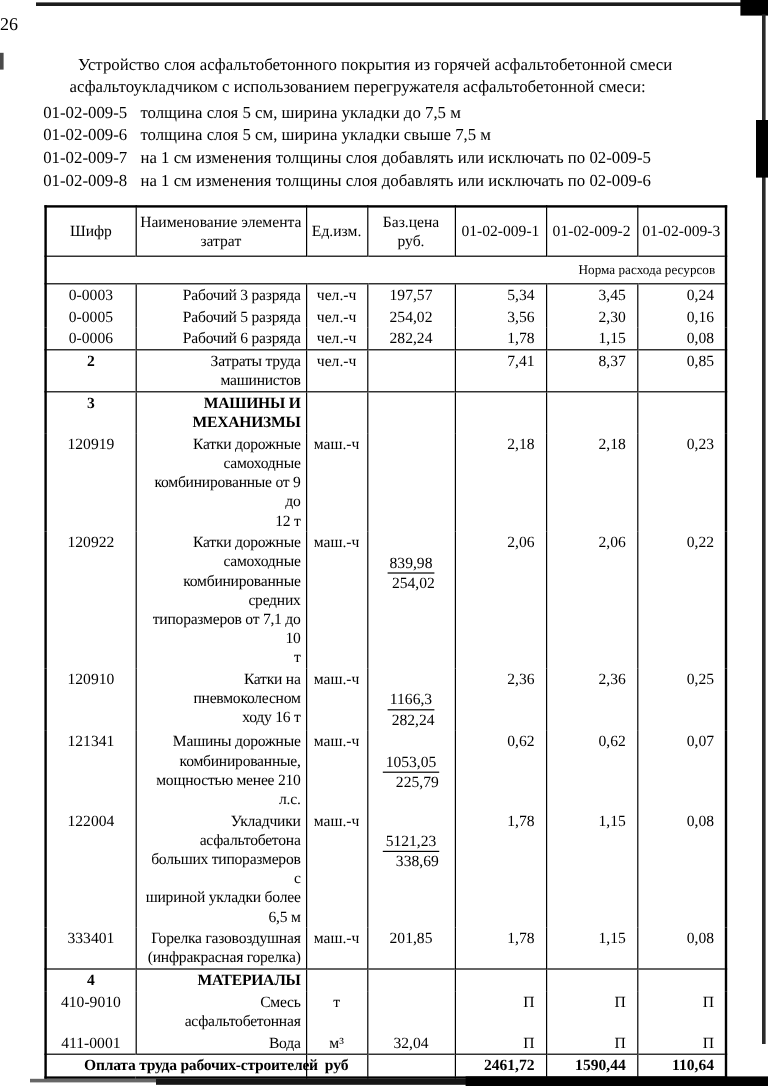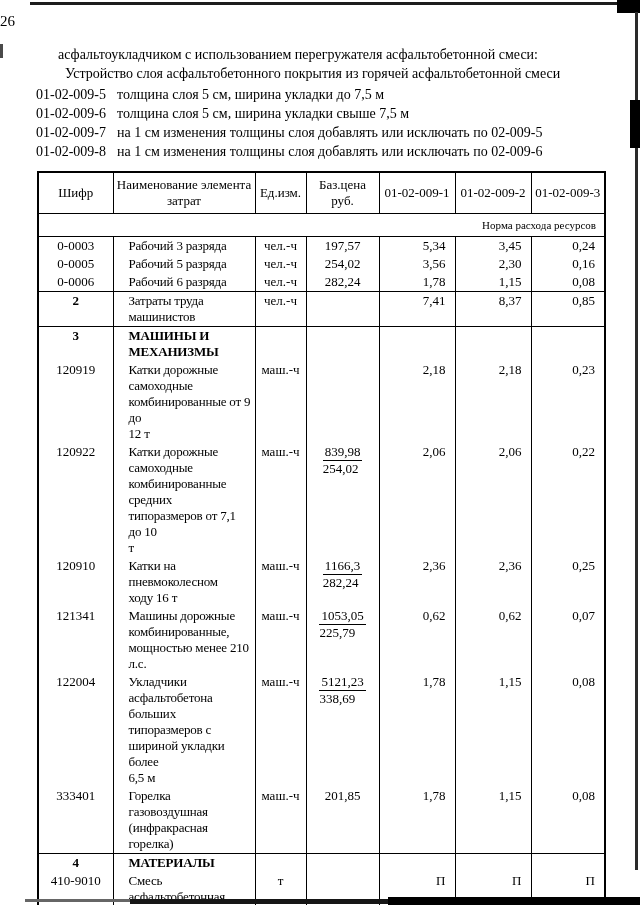--- a/index.html
+++ b/index.html
@@ -30,28 +30,28 @@
   col.col-v    { width:76px; }
   col.col-v3   { width:74px; }
 
   th, td { padding:1px 4px; vertical-align:top; font-weight:normal; }
   th { vertical-align:middle; text-align:center; padding:4px 2px; line-height:16px; }
   td + td, th + th { border-left:1.2px solid #000; }
   tr.rule td, tr.rule th { border-top:1.5px solid #000;font-family:Liberation Serif, serif; }
 
   .c { text-align:center; }
   .bold { font-weight:bold; }
-  .name-cell { white-space:pre-line; padding-left:15px; letter-spacing:-0.2px; }
+  .name-cell { white-space:pre-line; padding-left:5px; letter-spacing:-0.2px;text-align:right; }
   .num-cell { text-align:right; padding-right:9px;margin-left:33px; }
   .base-cell { text-align:center; }
   .wide-cell {
     font-family:"Liberation Sans", sans-serif; font-size:11px;
     text-align:right; padding:3px 8px 3px 4px;
   }
-  .frac { display:inline-block; text-align:left; vertical-align:top; }
+  .frac { display:inline-block; text-align:right; vertical-align:top;margin-top:17px; }
   .fnum { display:block; border-bottom:1px solid #000; padding:0 2px; }
   .fden { display:block; }
   .cost-name { padding-left:31px; white-space:nowrap; letter-spacing:-0.2px; }
 
   .artifact { position:absolute; }
   .art-top-line { left:30px; top:2px; width:590px; height:3px; background:#1c1c1c; }
   .art-top-right { left:617px; top:0; width:23px; height:13px; background:#000; }
   .art-right-line { left:635px; top:12px; width:3px; height:858px; background:#2a2a2a; }
   .art-right-blob { left:630px; top:100px; width:10px; height:48px; background:#000; }
   .art-left-mark { left:0; top:44px; width:3px; height:14px; background:#4a4a4a; }
@@ -67,22 +67,22 @@
 <div class="artifact art-right-line"></div>
 <div class="artifact art-right-blob"></div>
 <div class="artifact art-left-mark"></div>
 <div class="artifact art-bottom-light"></div>
 <div class="artifact art-bottom-mid"></div>
 <div class="artifact art-bottom-dark"></div>
 
 <div class="page-number">26</div>
 
 <div class="intro">
+    <div class="intro-line line1">Устройство слоя асфальтобетонного покрытия из горячей асфальтобетонной смеси</div>
     <div class="intro-line">асфальтоукладчиком с использованием перегружателя асфальтобетонной смеси:</div>
-    <div class="intro-line line1">Устройство слоя асфальтобетонного покрытия из горячей асфальтобетонной смеси</div>
   </div>
 
 <div class="codes">
     <div class="code-row">
       <span class="code">01-02-009-5</span>
       <span class="desc">толщина слоя  5 см, ширина укладки до 7,5 м</span>
     </div>
     <div class="code-row">
       <span class="code">01-02-009-6</span>
       <span class="desc">толщина слоя  5 см, ширина укладки свыше 7,5 м</span>

